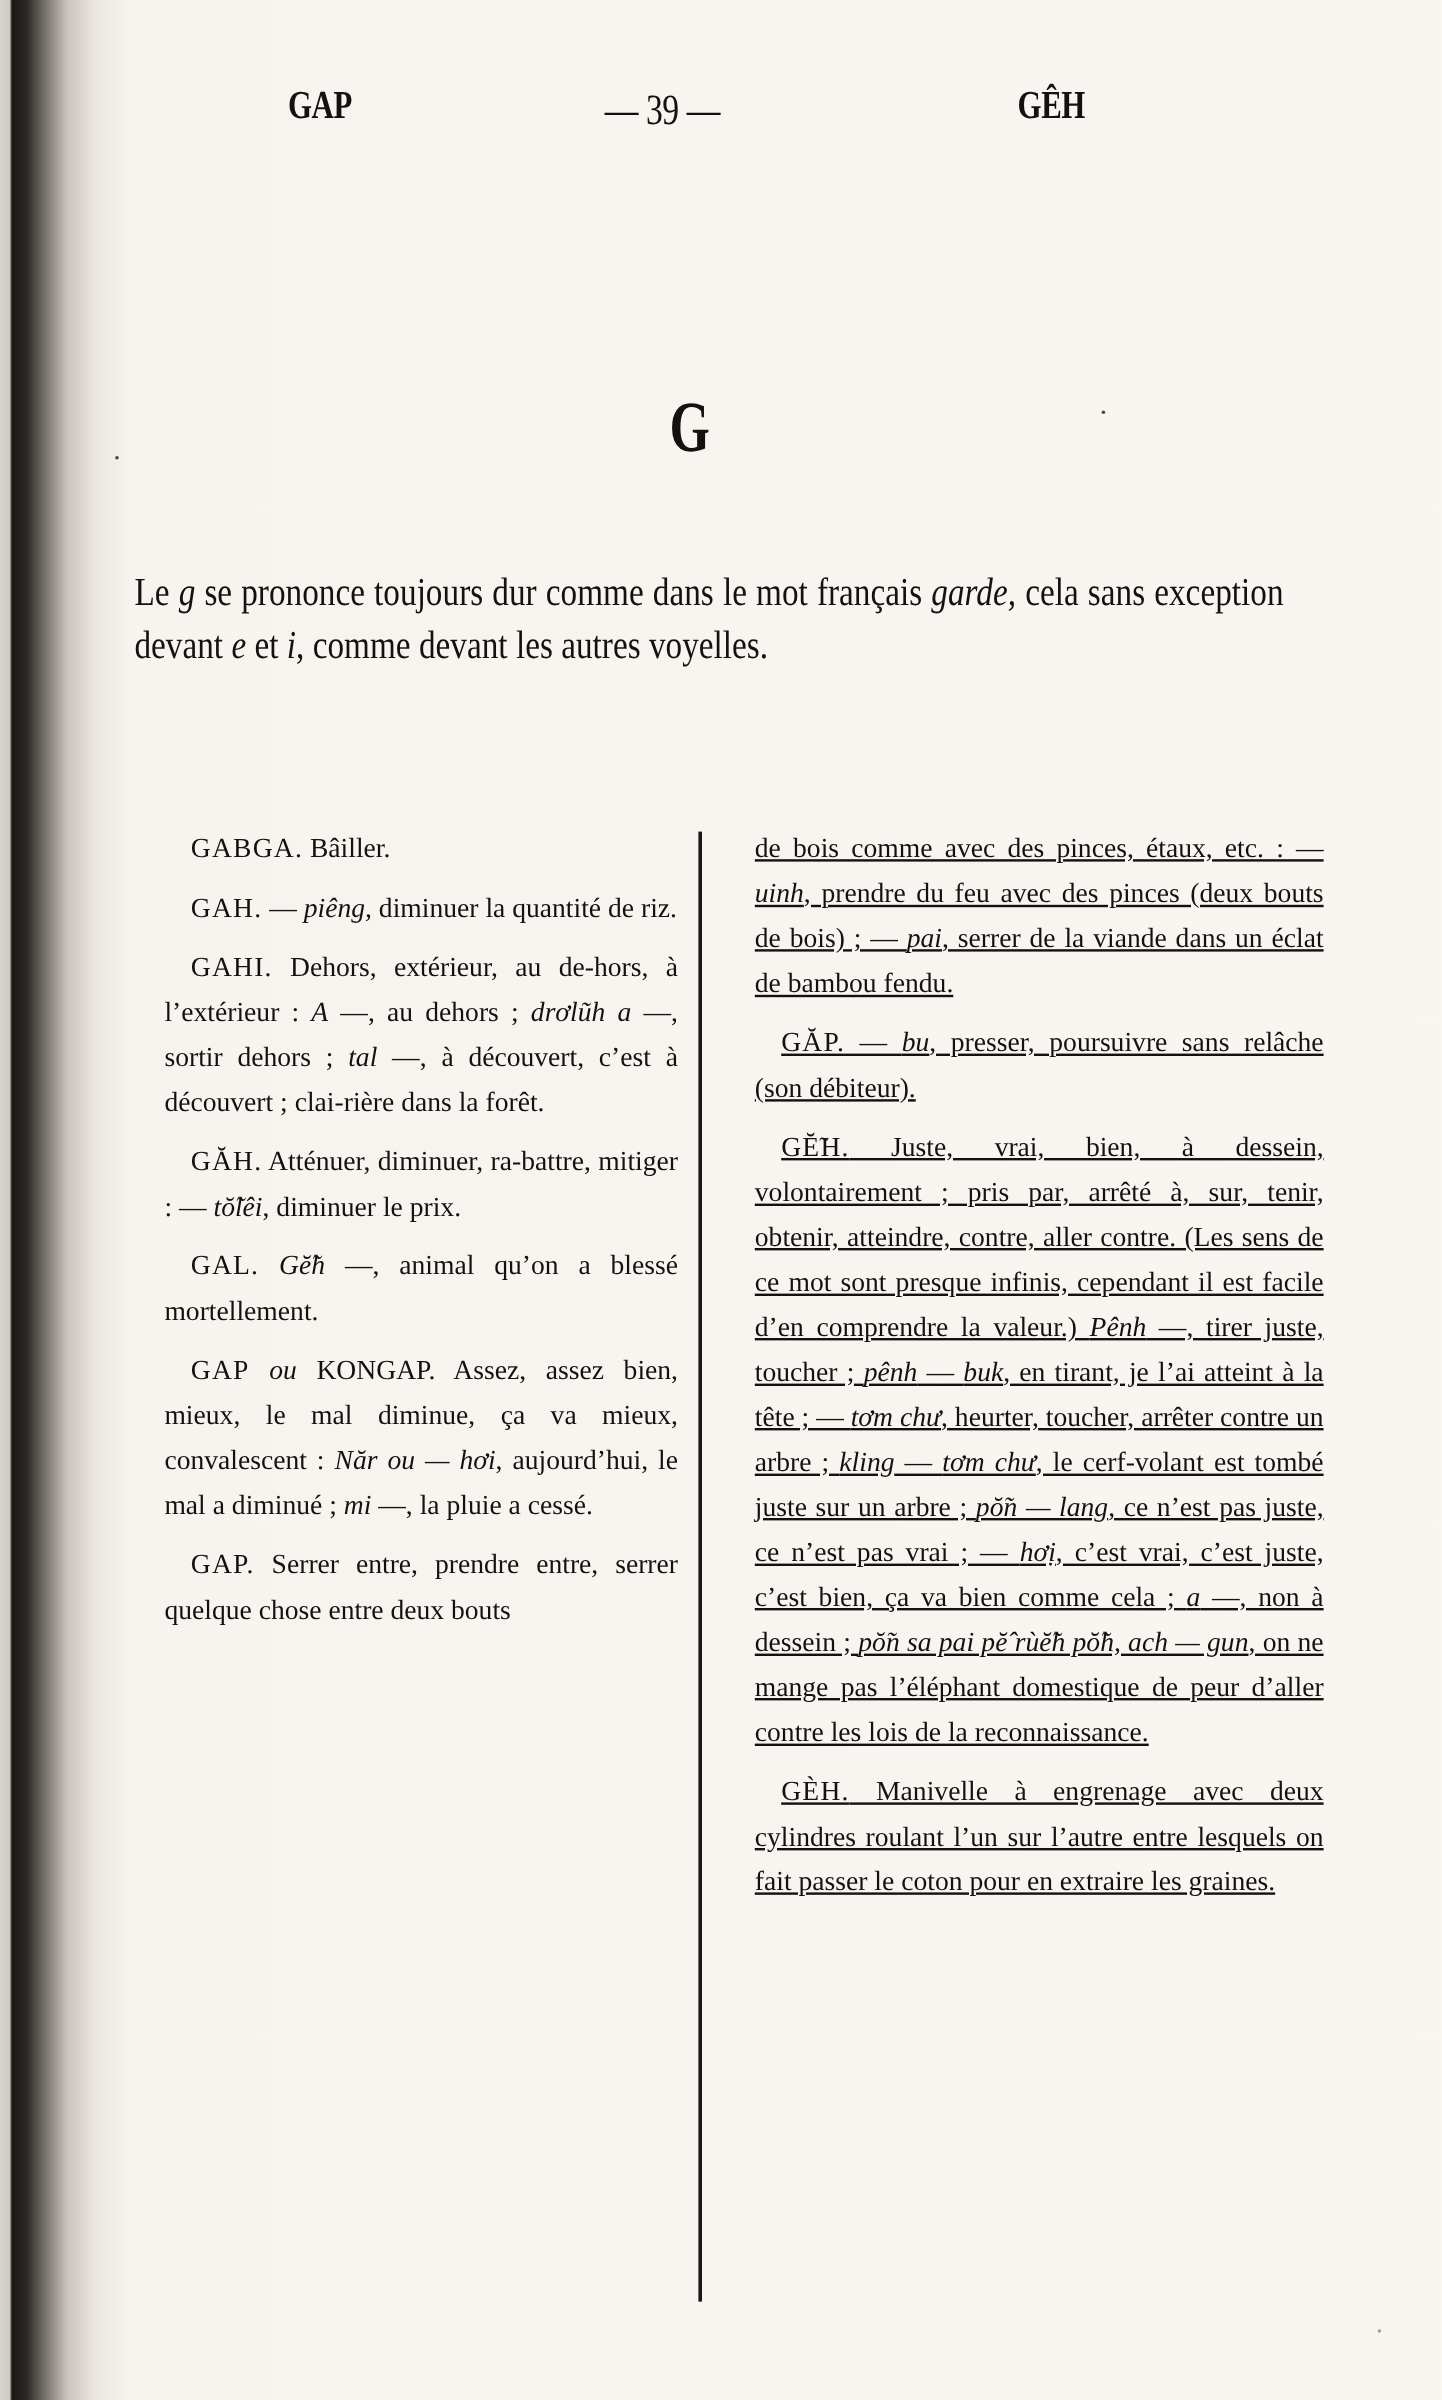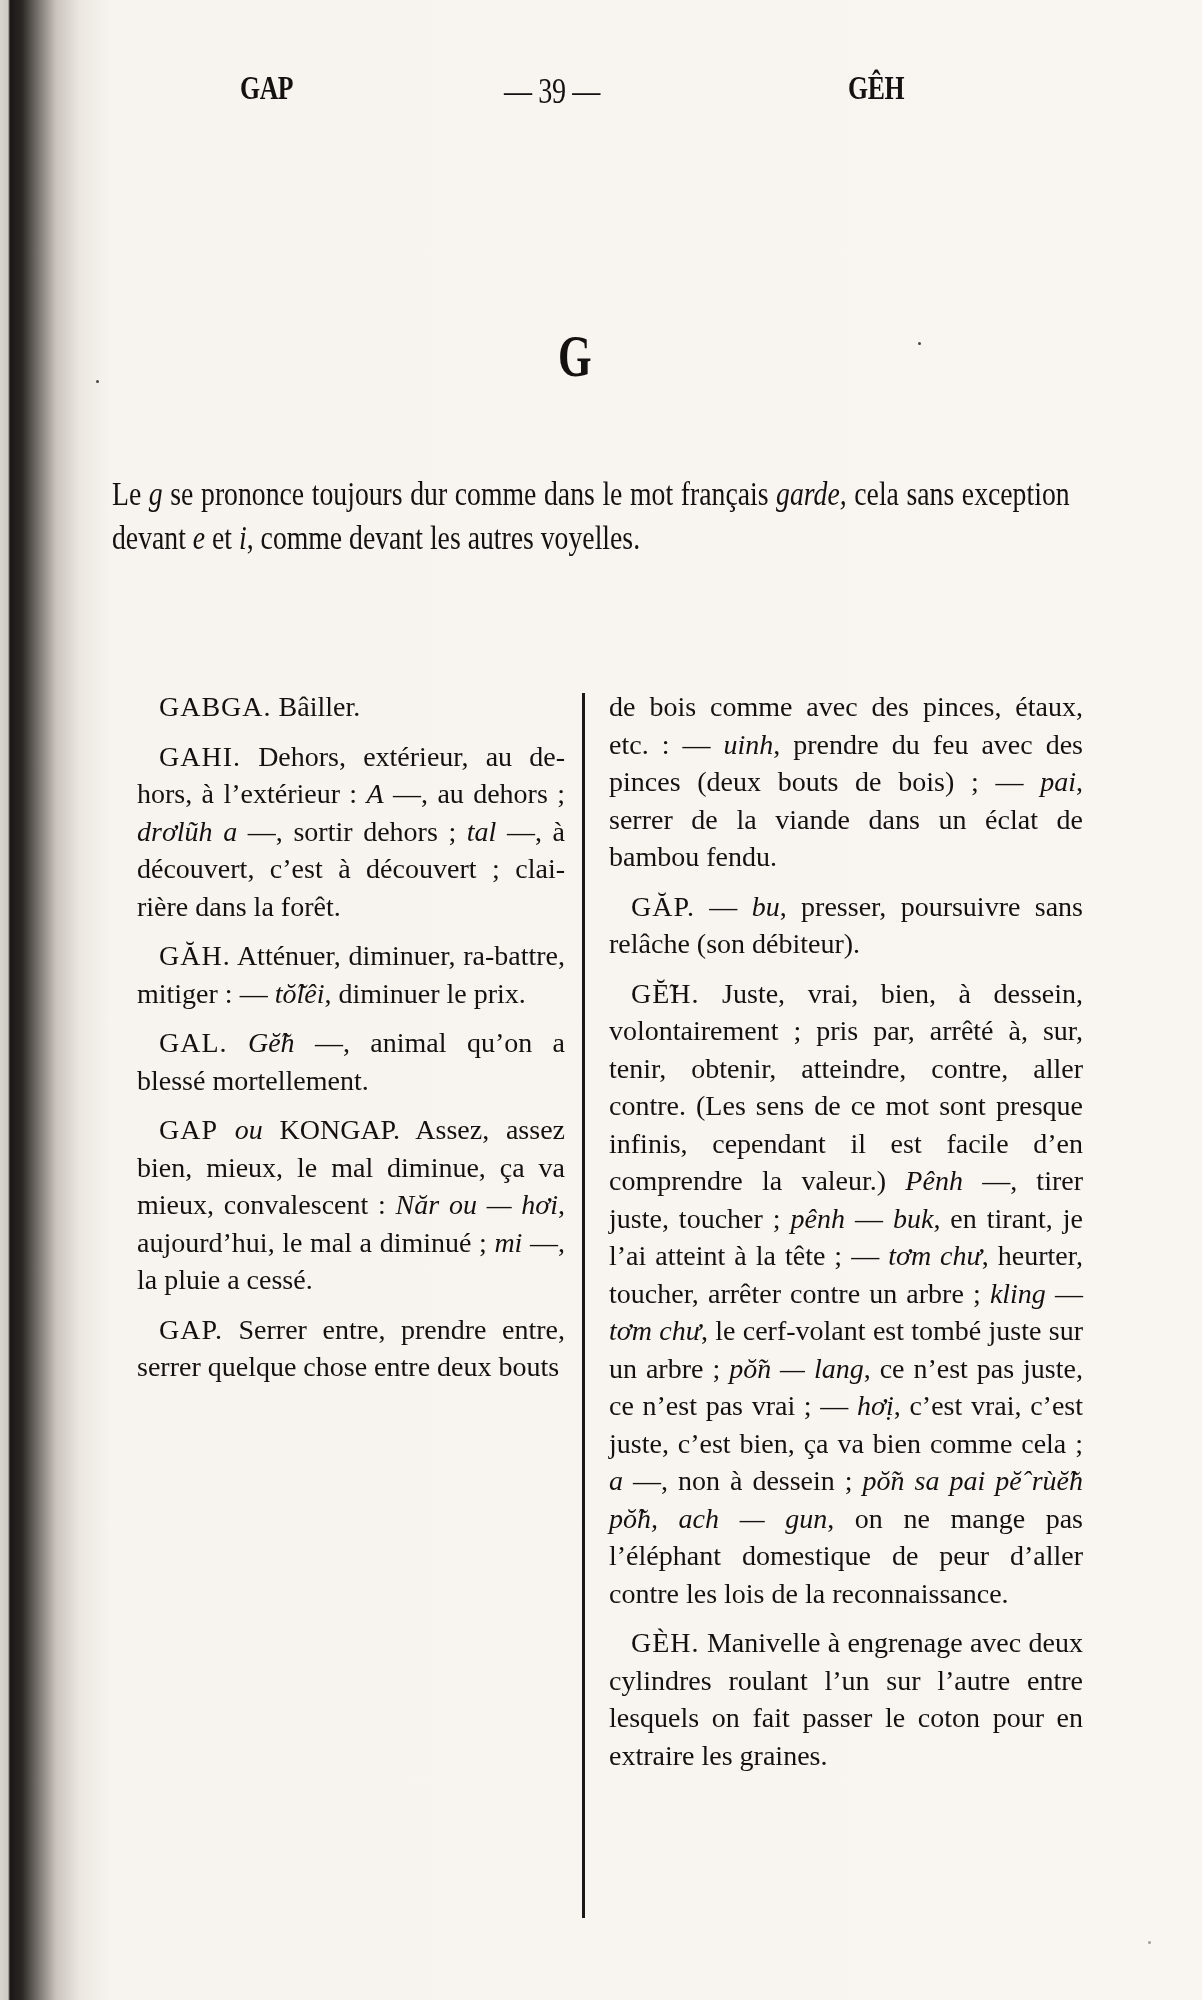--- a/index.html
+++ b/index.html
@@ -24,23 +24,23 @@
     position: absolute; left: 558px; top: 322px;
     font-size: 60px; font-weight: bold; transform: scaleX(0.72); transform-origin: left top;
   }
   .intro {
     position: absolute; left: 112px; top: 472px; width: 960px;
     font-size: 33px; line-height: 44px; text-align: justify;
     transform: scaleX(0.84); transform-origin: left top;
     width: 1140px;
   }
   .columns { position: absolute; top: 688px; left: 0; width: 1202px; }
-  .col { position: absolute; top: 0; font-size: 28px; line-height: 37.5px; text-align: justify; hyphens: manual; }
+  .col { position: absolute; top: 0; font-size: 23px; line-height: 37.5px; text-align: justify; hyphens: manual; }
   .col-left { left: 137px; width: 428px; }
-  .col-right { left: 609px; width: 474px; }
+  .col-right { left: 629px; width: 474px; text-decoration: underline; }
   .entry { margin: 0 0 12px 0; text-indent: 22px; }
   .entry.continued { text-indent: 0; }
   .headword { letter-spacing: 1px; font-variant: normal; }
   .it { font-style: italic; }
   .divider {
     position: absolute; left: 582px; top: 693px; width: 3px; height: 1225px;
     background: #1a1816;
   }
   .speck { position: absolute; width: 3px; height: 3px; border-radius: 50%; background: #4a4540; }
 </style>
@@ -52,20 +52,21 @@
   <div class="running-head rh-center">— 39 —</div>
   <div class="running-head rh-right">GÊH</div>
 
   <div class="section-letter">G</div>
 
   <p class="intro" style="margin:0;"><span class="rm">Le </span><span class="it">g</span><span class="rm"> se prononce toujours dur comme dans le mot français </span><span class="it">garde,</span><span class="rm"> cela sans exception devant </span><span class="it">e</span><span class="rm"> et </span><span class="it">i</span><span class="rm">, comme devant les autres voyelles.</span></p>
 
   <div class="columns">
     <div class="col col-left">
         <p class="entry"><span class="headword">GABGA.</span><span class="rm"> Bâiller.</span></p>
+        <p class="entry"><span class="headword">GAH.</span><span class="rm"> — </span><span class="it">piêng,</span><span class="rm"> diminuer la quantité de riz.</span></p>
         <p class="entry"><span class="headword">GAHI.</span><span class="rm"> Dehors, extérieur, au de-hors, à l’extérieur : </span><span class="it">A</span><span class="rm"> —, au dehors ; </span><span class="it">drơlũh a</span><span class="rm"> —, sortir dehors ; </span><span class="it">tal</span><span class="rm"> —, à découvert, c’est à découvert ; clai-rière dans la forêt.</span></p>
         <p class="entry"><span class="headword">GĂH.</span><span class="rm"> Atténuer, diminuer, ra-battre, mitiger : — </span><span class="it">tŏ̃lêi</span><span class="rm">, diminuer le prix.</span></p>
         <p class="entry"><span class="headword">GAL.</span><span class="rm"> </span><span class="it">Gĕ̃h</span><span class="rm"> —, animal qu’on a blessé mortellement.</span></p>
         <p class="entry"><span class="headword">GAP</span><span class="rm"> </span><span class="it">ou</span><span class="rm"> KONGAP. Assez, assez bien, mieux, le mal diminue, ça va mieux, convalescent : </span><span class="it">Năr ou — hơi</span><span class="rm">, aujourd’hui, le mal a diminué ; </span><span class="it">mi</span><span class="rm"> —, la pluie a cessé.</span></p>
         <p class="entry"><span class="headword">GAP.</span><span class="rm"> Serrer entre, prendre entre, serrer quelque chose entre deux bouts</span></p>
       </div>
     <div class="col col-right">
         <p class="entry continued"><span class="rm">de bois comme avec des pinces, étaux, etc. : — </span><span class="it">uinh</span><span class="rm">, prendre du feu avec des pinces (deux bouts de bois) ; — </span><span class="it">pai</span><span class="rm">, serrer de la viande dans un éclat de bambou fendu.</span></p>
         <p class="entry"><span class="headword">GĂP.</span><span class="rm"> — </span><span class="it">bu</span><span class="rm">, presser, poursuivre sans relâche (son débiteur).</span></p>
         <p class="entry"><span class="headword">GĔ̃H.</span><span class="rm"> Juste, vrai, bien, à dessein, volontairement ; pris par, arrêté à, sur, tenir, obtenir, atteindre, contre, aller contre. (Les sens de ce mot sont presque infinis, cependant il est facile d’en comprendre la valeur.) </span><span class="it">Pênh</span><span class="rm"> —, tirer juste, toucher ; </span><span class="it">pênh</span><span class="rm"> — </span><span class="it">buk</span><span class="rm">, en tirant, je l’ai atteint à la tête ; — </span><span class="it">tơm chư</span><span class="rm">, heurter, toucher, arrêter contre un arbre ; </span><span class="it">kling</span><span class="rm"> — </span><span class="it">tơm chư</span><span class="rm">, le cerf-volant est tombé juste sur un arbre ; </span><span class="it">pŏ̃n — lang</span><span class="rm">, ce n’est pas juste, ce n’est pas vrai ; — </span><span class="it">hơị</span><span class="rm">, c’est vrai, c’est juste, c’est bien, ça va bien comme cela ; </span><span class="it">a</span><span class="rm"> —, non à dessein ; </span><span class="it">pŏ̃n sa pai pĕ̂ rùĕ̃h pŏ̃h, ach — gun</span><span class="rm">, on ne mange pas l’éléphant domestique de peur d’aller contre les lois de la reconnaissance.</span></p>

